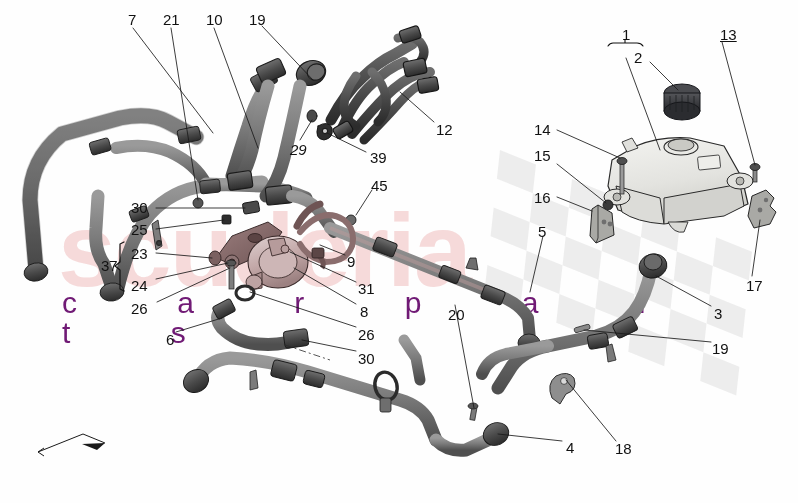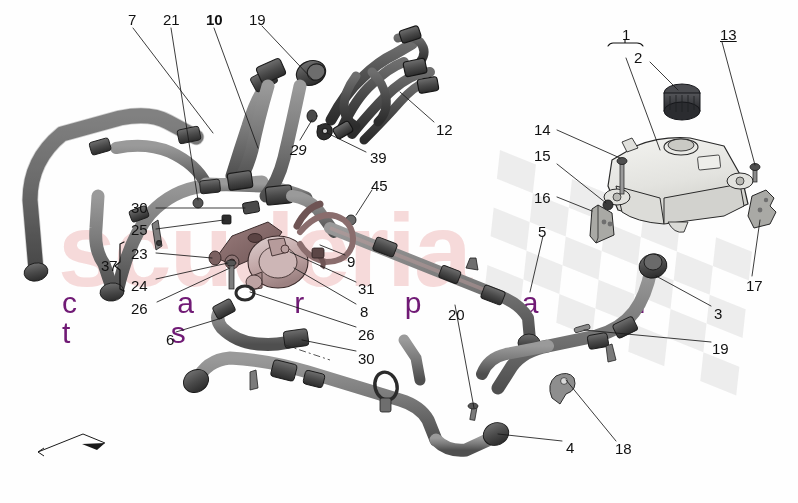--- a/index.html
+++ b/index.html
@@ -376,21 +376,21 @@
 
     <g>
       <path d="M38 452 L83 434 L105 443" fill="none" stroke="#1a1a1a" stroke-width="1"></path>
       <path d="M82 444 L105 443 L97 450 Z" fill="#1a1a1a"></path>
       <path d="M38 452 L44 448 M38 452 L44 456" stroke="#1a1a1a" stroke-width="1" fill="none"></path>
     </g>
   </svg>
 
   <div class="lbl" style="left:128px;top:12px;">7</div>
   <div class="lbl" style="left:163px;top:12px;">21</div>
-  <div class="lbl" style="left:206px;top:12px;font-weight:bold;">10</div>
+  <div class="lbl" style="left:206px;top:12px;">10</div>
   <div class="lbl" style="left:249px;top:12px;">19</div>
   <div class="lbl" style="left:622px;top:27px;">1</div>
   <div class="lbl" style="left:634px;top:50px;">2</div>
   <div class="lbl" style="left:720px;top:27px;text-decoration:underline;">13</div>
   <div class="lbl" style="left:436px;top:122px;">12</div>
   <div class="lbl" style="left:290px;top:142px;font-style:italic;">29</div>
   <div class="lbl" style="left:370px;top:150px;">39</div>
   <div class="lbl" style="left:534px;top:122px;">14</div>
   <div class="lbl" style="left:534px;top:148px;text-align:right;">15</div>
   <div class="lbl" style="left:534px;top:190px;">16</div>

